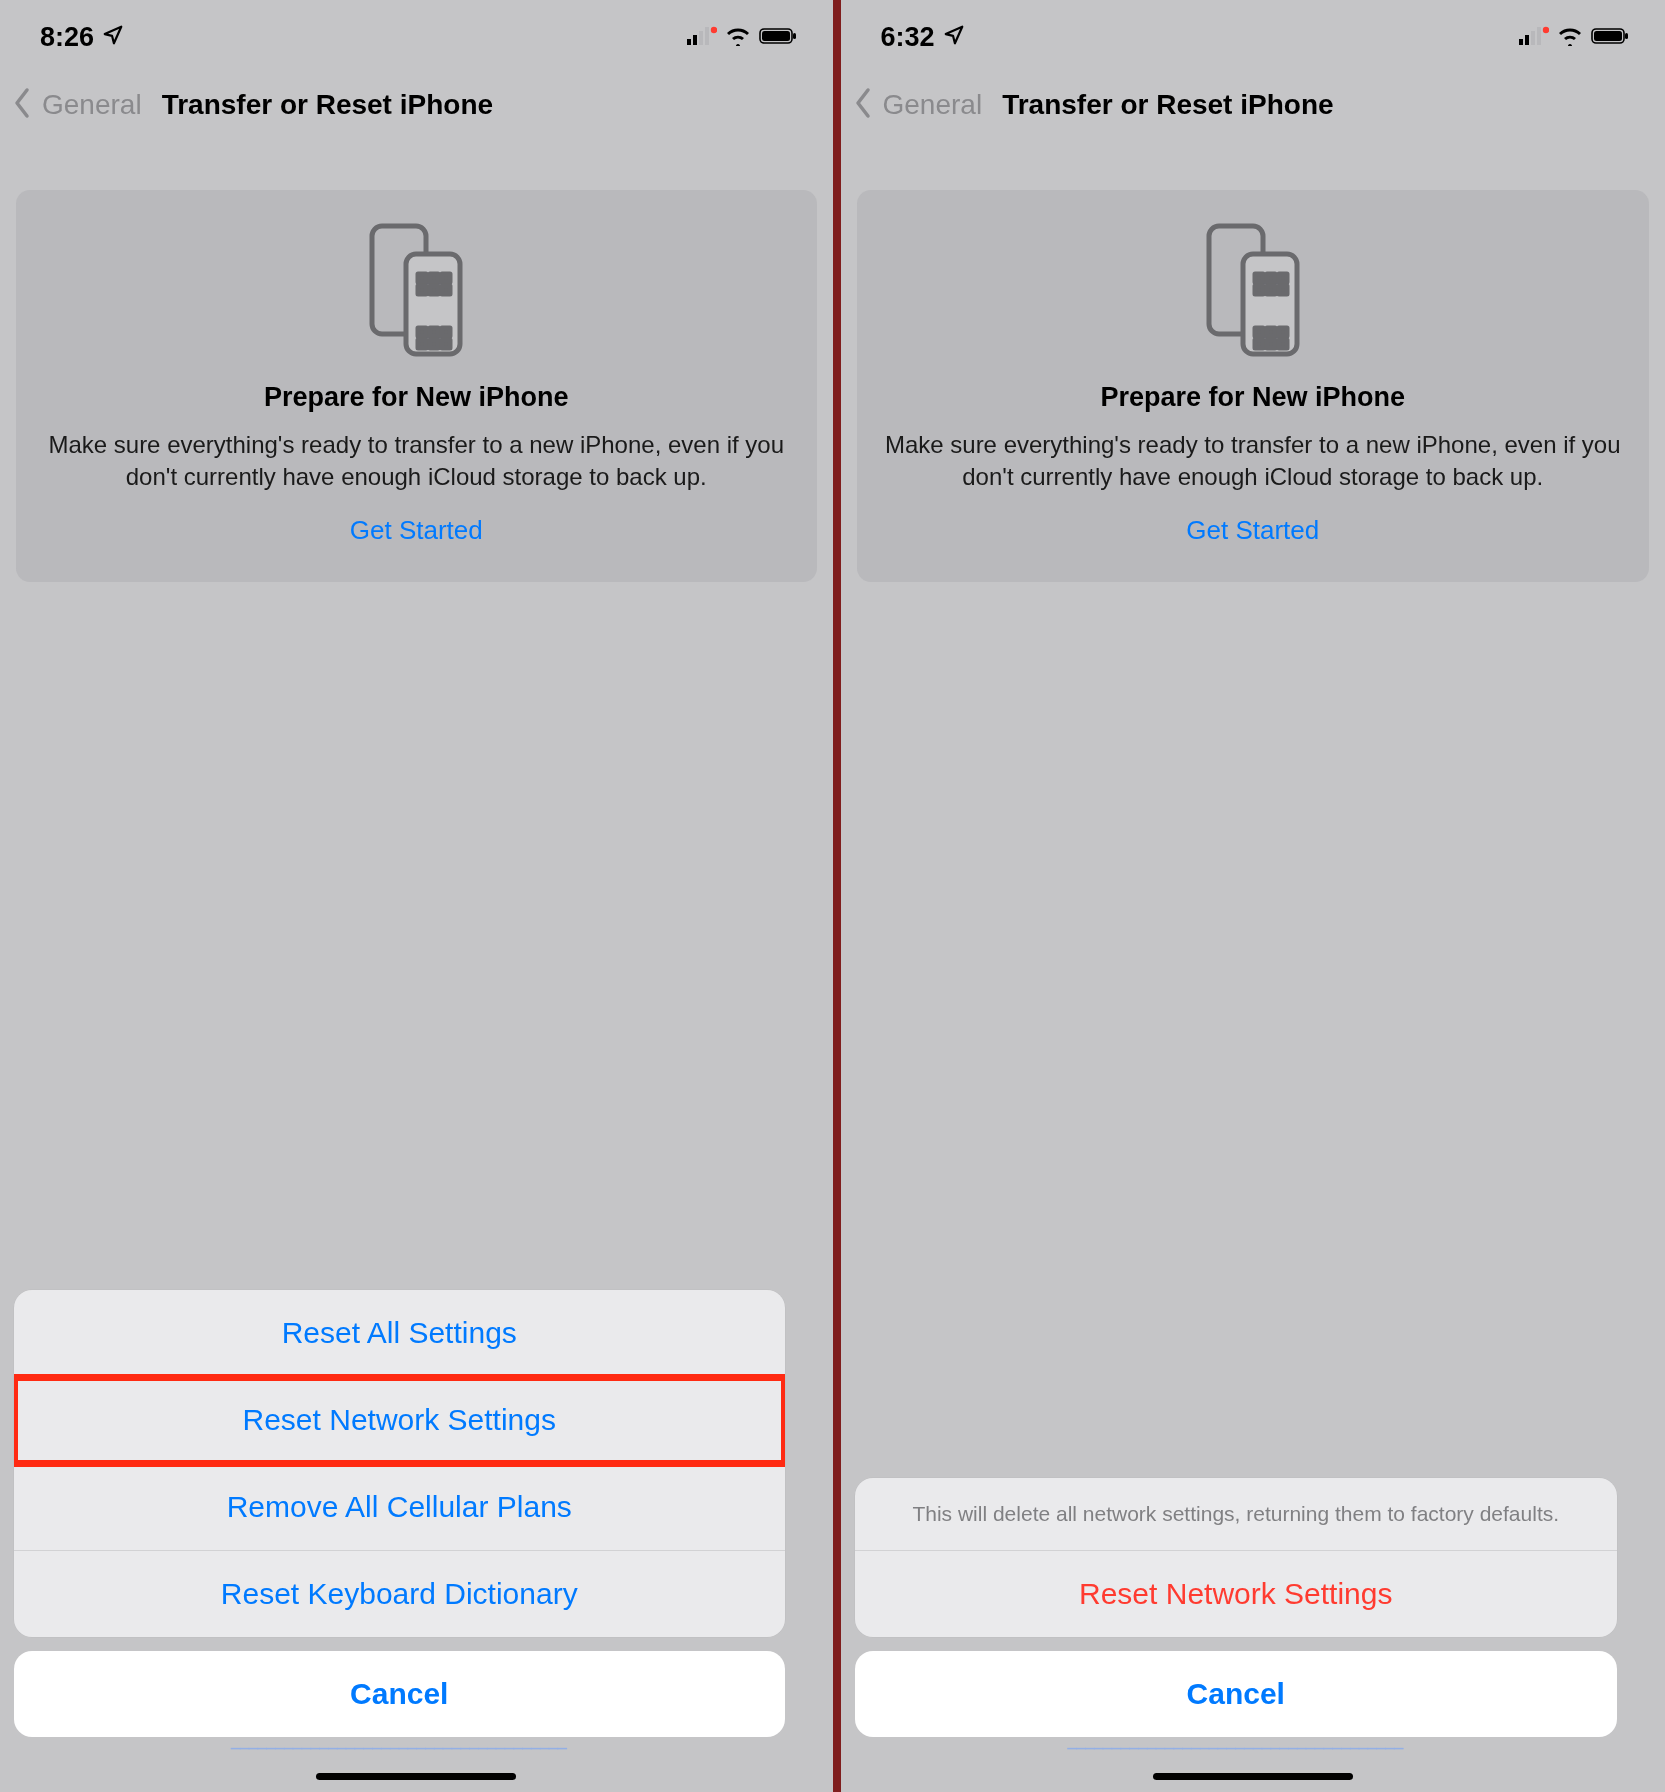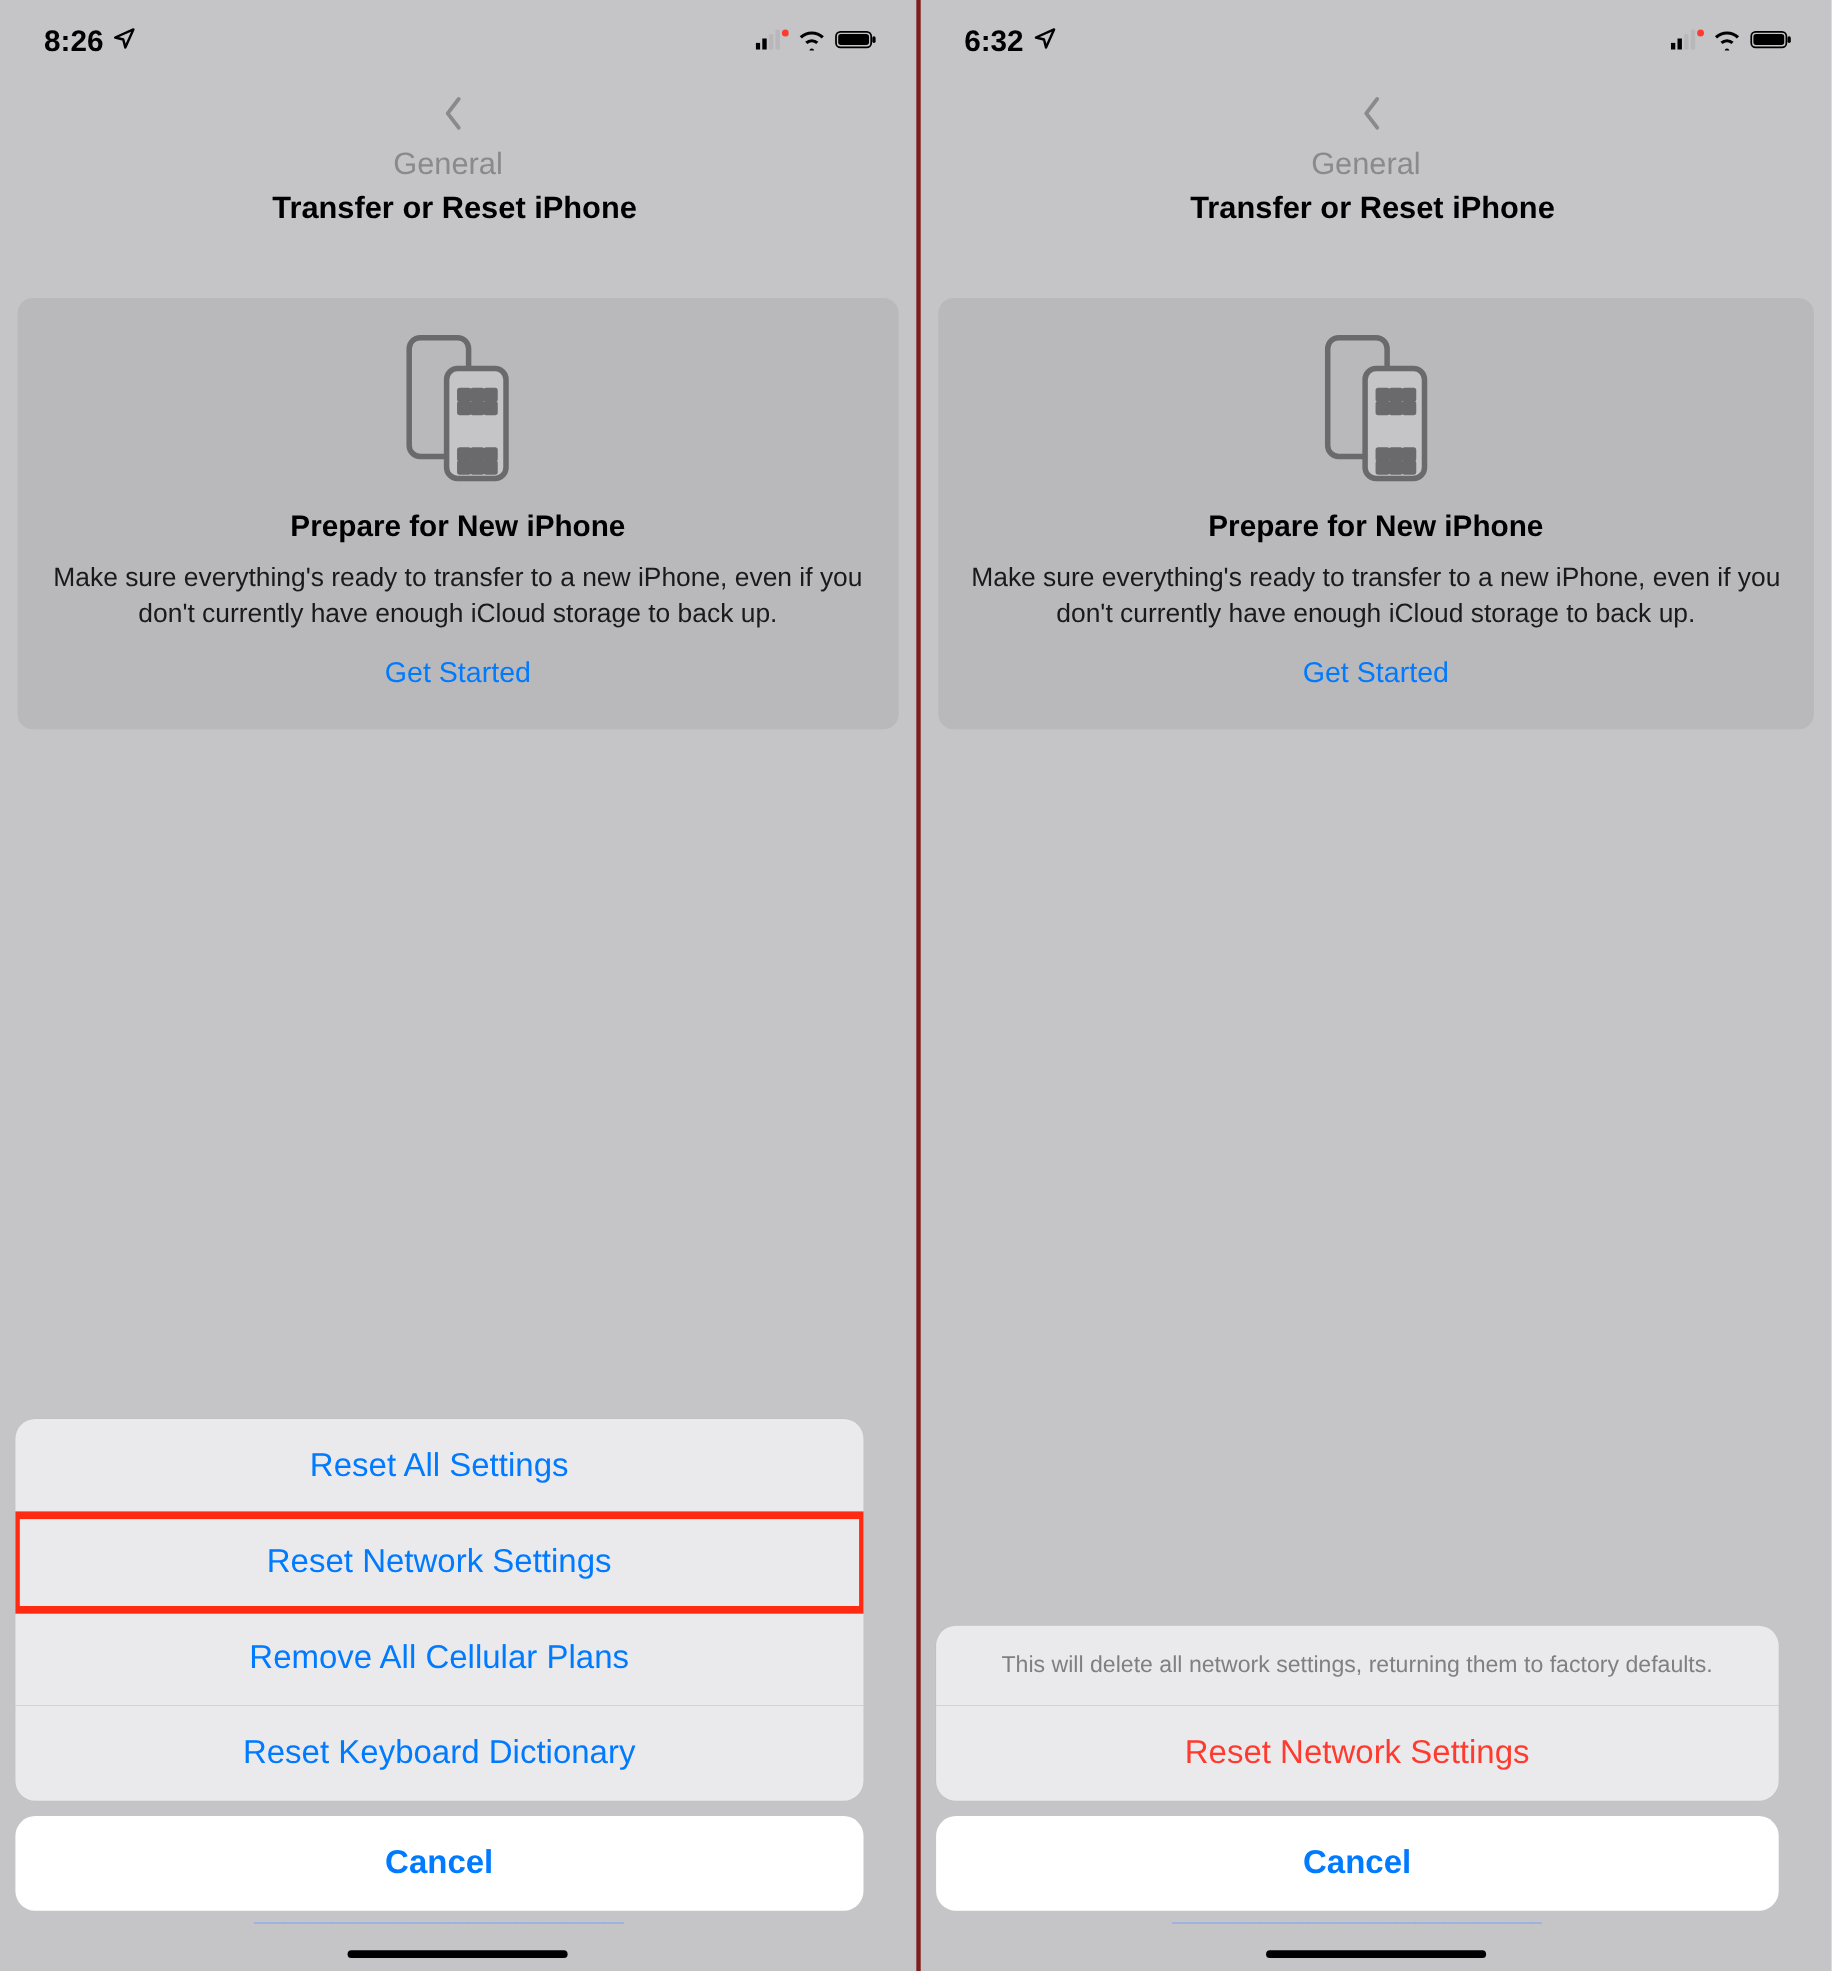--- a/index.html
+++ b/index.html
@@ -16,21 +16,21 @@
       display: flex;
     }
     .phone {
       width: 50%;
       height: 100%;
       background: #c5c5c7;
       position: relative;
       overflow: hidden;
     }
     .phone + .phone {
-      border-left: 4px solid #7f1d1d;
+      border-left: 8px solid #7f1d1d;
     }
 
     
     .status-bar {
       display: flex;
       align-items: center;
       justify-content: space-between;
       padding: 18px 34px 6px 40px;
       height: 62px;
       font-size: 27px;
@@ -47,21 +47,20 @@
       align-items: center;
       gap: 8px;
     }
 
     
     .nav-header {
       display: flex;
       align-items: center;
       padding: 24px 18px 22px 12px;
       gap: 8px;
-      flex-direction: column;
     }
     .chevron-back {
       width: 22px;
       height: 34px;
       flex-shrink: 0;
     }
     .back-label {
       font-size: 28px;
       color: #8a8a8d;
       margin-right: 12px;

